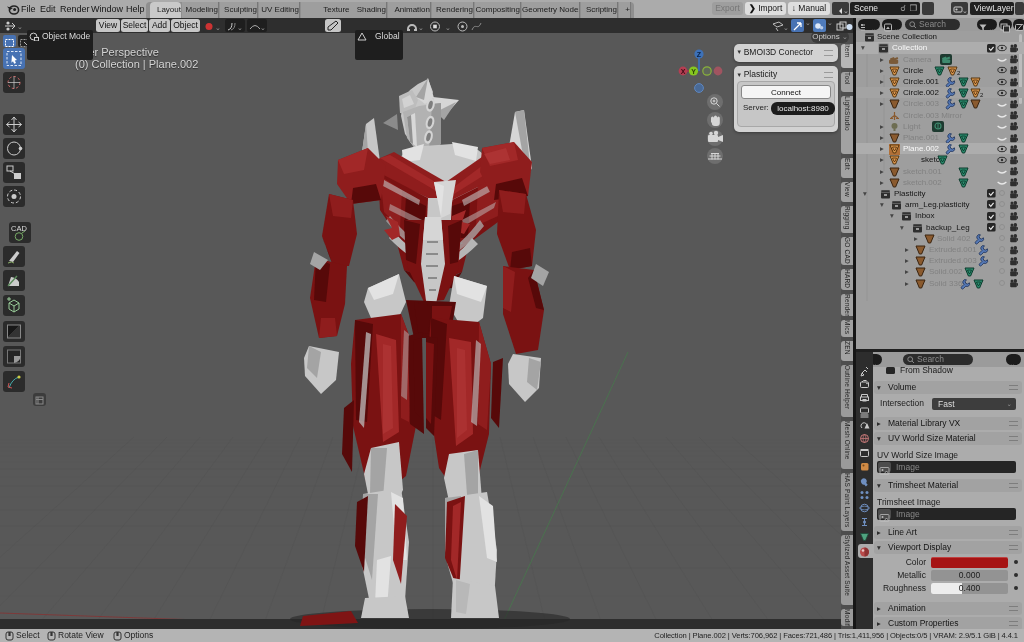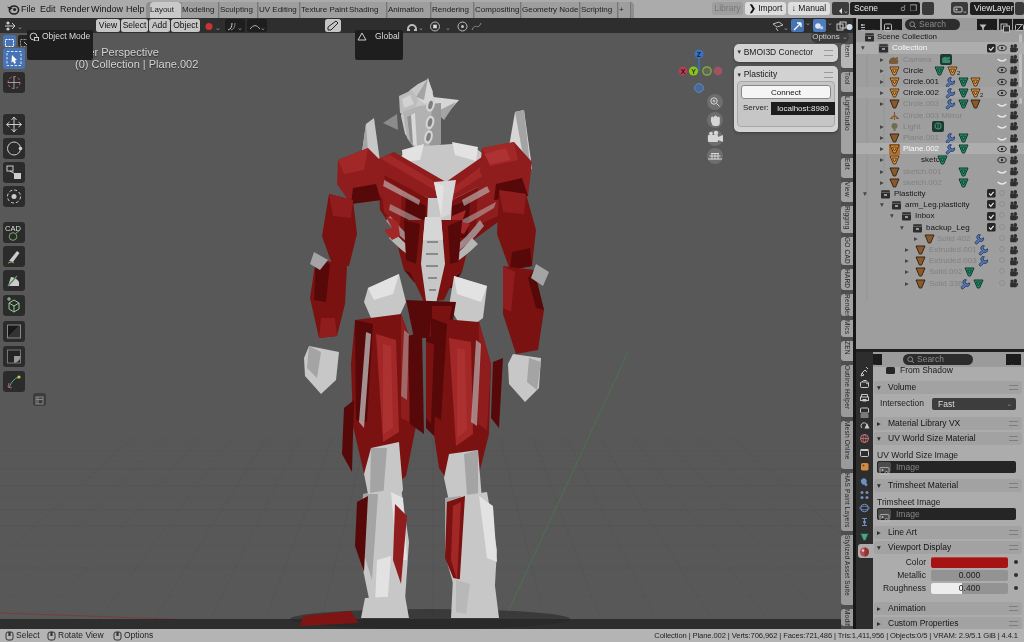--- a/index.html
+++ b/index.html
@@ -1,21 +1,21 @@
 <!DOCTYPE html>
 <html><head><meta charset="utf-8">
 <style>
 *{margin:0;padding:0;box-sizing:border-box}
 html,body{width:1024px;height:642px;overflow:hidden;font-family:"Liberation Sans",sans-serif;background:#585858}
 .abs{position:absolute}
 #page{position:relative;width:1024px;height:642px}
 
 #topbar{position:absolute;left:0;top:0;width:1024px;height:18px;background:#ababab;z-index:30}
 #topbar .menu{position:absolute;top:0;height:18px;line-height:18px;font-size:9px;color:#151515}
-.wtab{position:absolute;top:2px;height:16px;line-height:16px;font-size:8px;color:#1c1c1c;background:#9e9e9e;border-right:1px solid #787878;text-align:left;white-space:nowrap;overflow:hidden}
+.wtab{position:absolute;top:2px;height:16px;line-height:16px;font-size:8px;color:#1c1c1c;background:#9e9e9e;border-right:1px solid #787878;text-align:right;white-space:nowrap;overflow:hidden}
 .wtab.active{background:#c9c9c9;border-radius:4px 4px 0 0;border-right:none}
 .tbtn{position:absolute;top:2px;height:13px;line-height:13px;font-size:8.5px;color:#111;background:#dedede;border-radius:3px;text-align:center}
 .dfield{position:absolute;top:2px;height:13px;line-height:13px;font-size:8.5px;color:#e8e8e8;background:#1f1f1f;border-radius:2px;padding-left:4px}
 .dicon{position:absolute;top:2px;height:13px;background:#3a3a3a;border-radius:2px}
 
 #vhdr{position:absolute;left:0;top:18px;width:853px;height:15px;background:#2e2e2e;z-index:25}
 #vhdr .hbtn{position:absolute;top:1px;height:13px;line-height:13px;font-size:8.5px;color:#0e0e0e;background:#c6c6c6;border-radius:2.5px;text-align:center}
 #vhdr .dk{position:absolute;top:12px;height:30px;line-height:13px;font-size:8.5px;color:#dcdcdc;background:#1e1e1e;border-radius:2px}
 #vhdr .ic{position:absolute;top:1px;height:13px;border-radius:2px;background:#2e2e2e}
 
@@ -46,21 +46,21 @@
 .orow.dim{color:#818181}
 .orow.white{color:#fafafa}
 
 #props{position:absolute;left:856px;top:352px;width:168px;height:277px;background:#acacac;z-index:10;overflow:hidden}
 #ptabs{position:absolute;left:856px;top:352px;width:17px;height:277px;background:#2d2d2d;z-index:12}
 #props .phdr{position:absolute;left:0;top:0;width:168px;height:15px;background:#9b9b9b}
 .prow{position:absolute;font-size:8.5px;color:#1b1b1b;white-space:nowrap}
 .caret{display:inline-block;transform:scale(.8);color:#333}
 
 #status{position:absolute;left:0;top:629px;width:1024px;height:13px;background:#b4b4b4;z-index:30;font-size:8.5px;color:#1d1d1d;line-height:13px}
-.dark-input{background:#1c1c1c;color:#e6e6e6;border-radius:0}
+.dark-input{background:#1c1c1c;color:#e6e6e6;border-radius:6px}
 .searchbox{position:absolute;background:#2c2c2c;border-radius:7px;color:#8a8a8a;font-size:8.5px}
 </style></head>
 <body>
 <div id="page">
 
 <svg id="vp" viewBox="0 0 853 629">
   <rect x="0" y="0" width="853" height="629" fill="#585858"></rect>
   <g id="grid">
         <line x1="0" y1="629" x2="853" y2="629" stroke="#4a4a4a" stroke-opacity="0.25" stroke-width="0.8"></line>
         <line x1="0" y1="596" x2="853" y2="596" stroke="#4a4a4a" stroke-opacity="0.23" stroke-width="0.8"></line>
@@ -275,21 +275,21 @@
         </svg></div>
   <div class="ltool" style="left:3px;top:162px"><svg width="22" height="21">
           <rect x="4" y="4" width="6" height="5" fill="none" stroke="#ccc"></rect>
           <rect x="11" y="11" width="7" height="6" fill="#ccc"></rect>
           <path d="M7,9 L14,13" stroke="#ccc"></path>
         </svg></div>
   <div class="ltool" style="left:3px;top:186px"><svg width="22" height="21">
           <circle cx="11" cy="10.5" r="6.5" fill="none" stroke="#ccc" stroke-dasharray="3 2"></circle>
           <circle cx="11" cy="10.5" r="2.5" fill="#ccc"></circle>
         </svg></div>
-  <div class="ltool" style="left:3px;top:222px"><svg width="22" height="21">
+  <div class="ltool" style="left:9px;top:222px"><svg width="22" height="21">
           <text x="2" y="9" font-size="7.5" fill="#ddd" font-family="Liberation Sans">CAD</text>
           <circle cx="10" cy="14.5" r="3.8" fill="none" stroke="#7a6"></circle>
           <path d="M13,11 l3,-2" stroke="#7a6"></path>
         </svg></div>
   <div class="ltool" style="left:3px;top:246px"><svg width="22" height="21">
           <path d="M6,15 L14,5 l2.5,2 L10,16z" fill="#ccc"></path>
           <path d="M5,17 q4,-2 6,0" stroke="#8a6" fill="none"></path>
         </svg></div>
   <div class="ltool" style="left:3px;top:270px"><svg width="22" height="21">
           <path d="M5,16 L16,16 L16,12 A10,10 0 0 0 8,7z" fill="#ccc"></path>
@@ -394,21 +394,21 @@
   <div class="wtab" style="left:220px;width:38px">Sculpting</div>
   <div class="wtab" style="left:259px;width:41px">UV Editing</div>
   <div class="wtab" style="left:301px;width:70px">Texture Paint</div>
   <div class="wtab" style="left:349px;width:38px">Shading</div>
   <div class="wtab" style="left:388px;width:43px">Animation</div>
   <div class="wtab" style="left:432px;width:42px">Rendering</div>
   <div class="wtab" style="left:475px;width:46px">Compositing</div>
   <div class="wtab" style="left:522px;width:58px">Geometry Nodes</div>
   <div class="wtab" style="left:581px;width:37px">Scripting</div>
   <div class="wtab" style="left:619px;width:12px">+</div>
-  <div class="tbtn" style="left:712px;width:31px;color:#777;background:#9e9e9e">Library</div>
+  <div class="tbtn" style="left:712px;width:31px;color:#777;background:#9e9e9e">Export</div>
   <div class="tbtn" style="left:745px;width:41px"><b>❯</b> Import</div>
   <div class="tbtn" style="left:788px;width:42px">↓ Manual</div>
   <div class="dicon" style="left:832px;width:17px"><svg width="17" height="13">
           <path d="M4,8 L7,8 L10,5 L10,11 L7,8" fill="#ddd"></path>
           <text x="11" y="10" font-size="7" fill="#bbb">⌄</text>
         </svg></div>
   <div class="dfield" style="left:850px;width:70px">Scene<span style="position:absolute;right:14px;color:#999">☌</span><span style="position:absolute;right:3px;color:#bbb">❐</span></div>
   <div class="dicon" style="left:922px;width:12px"></div>
   <div class="dicon" style="left:951px;width:17px"><svg width="17" height="13">
           <rect x="3" y="4" width="8" height="5" rx="1" fill="none" stroke="#ccc"></rect>

